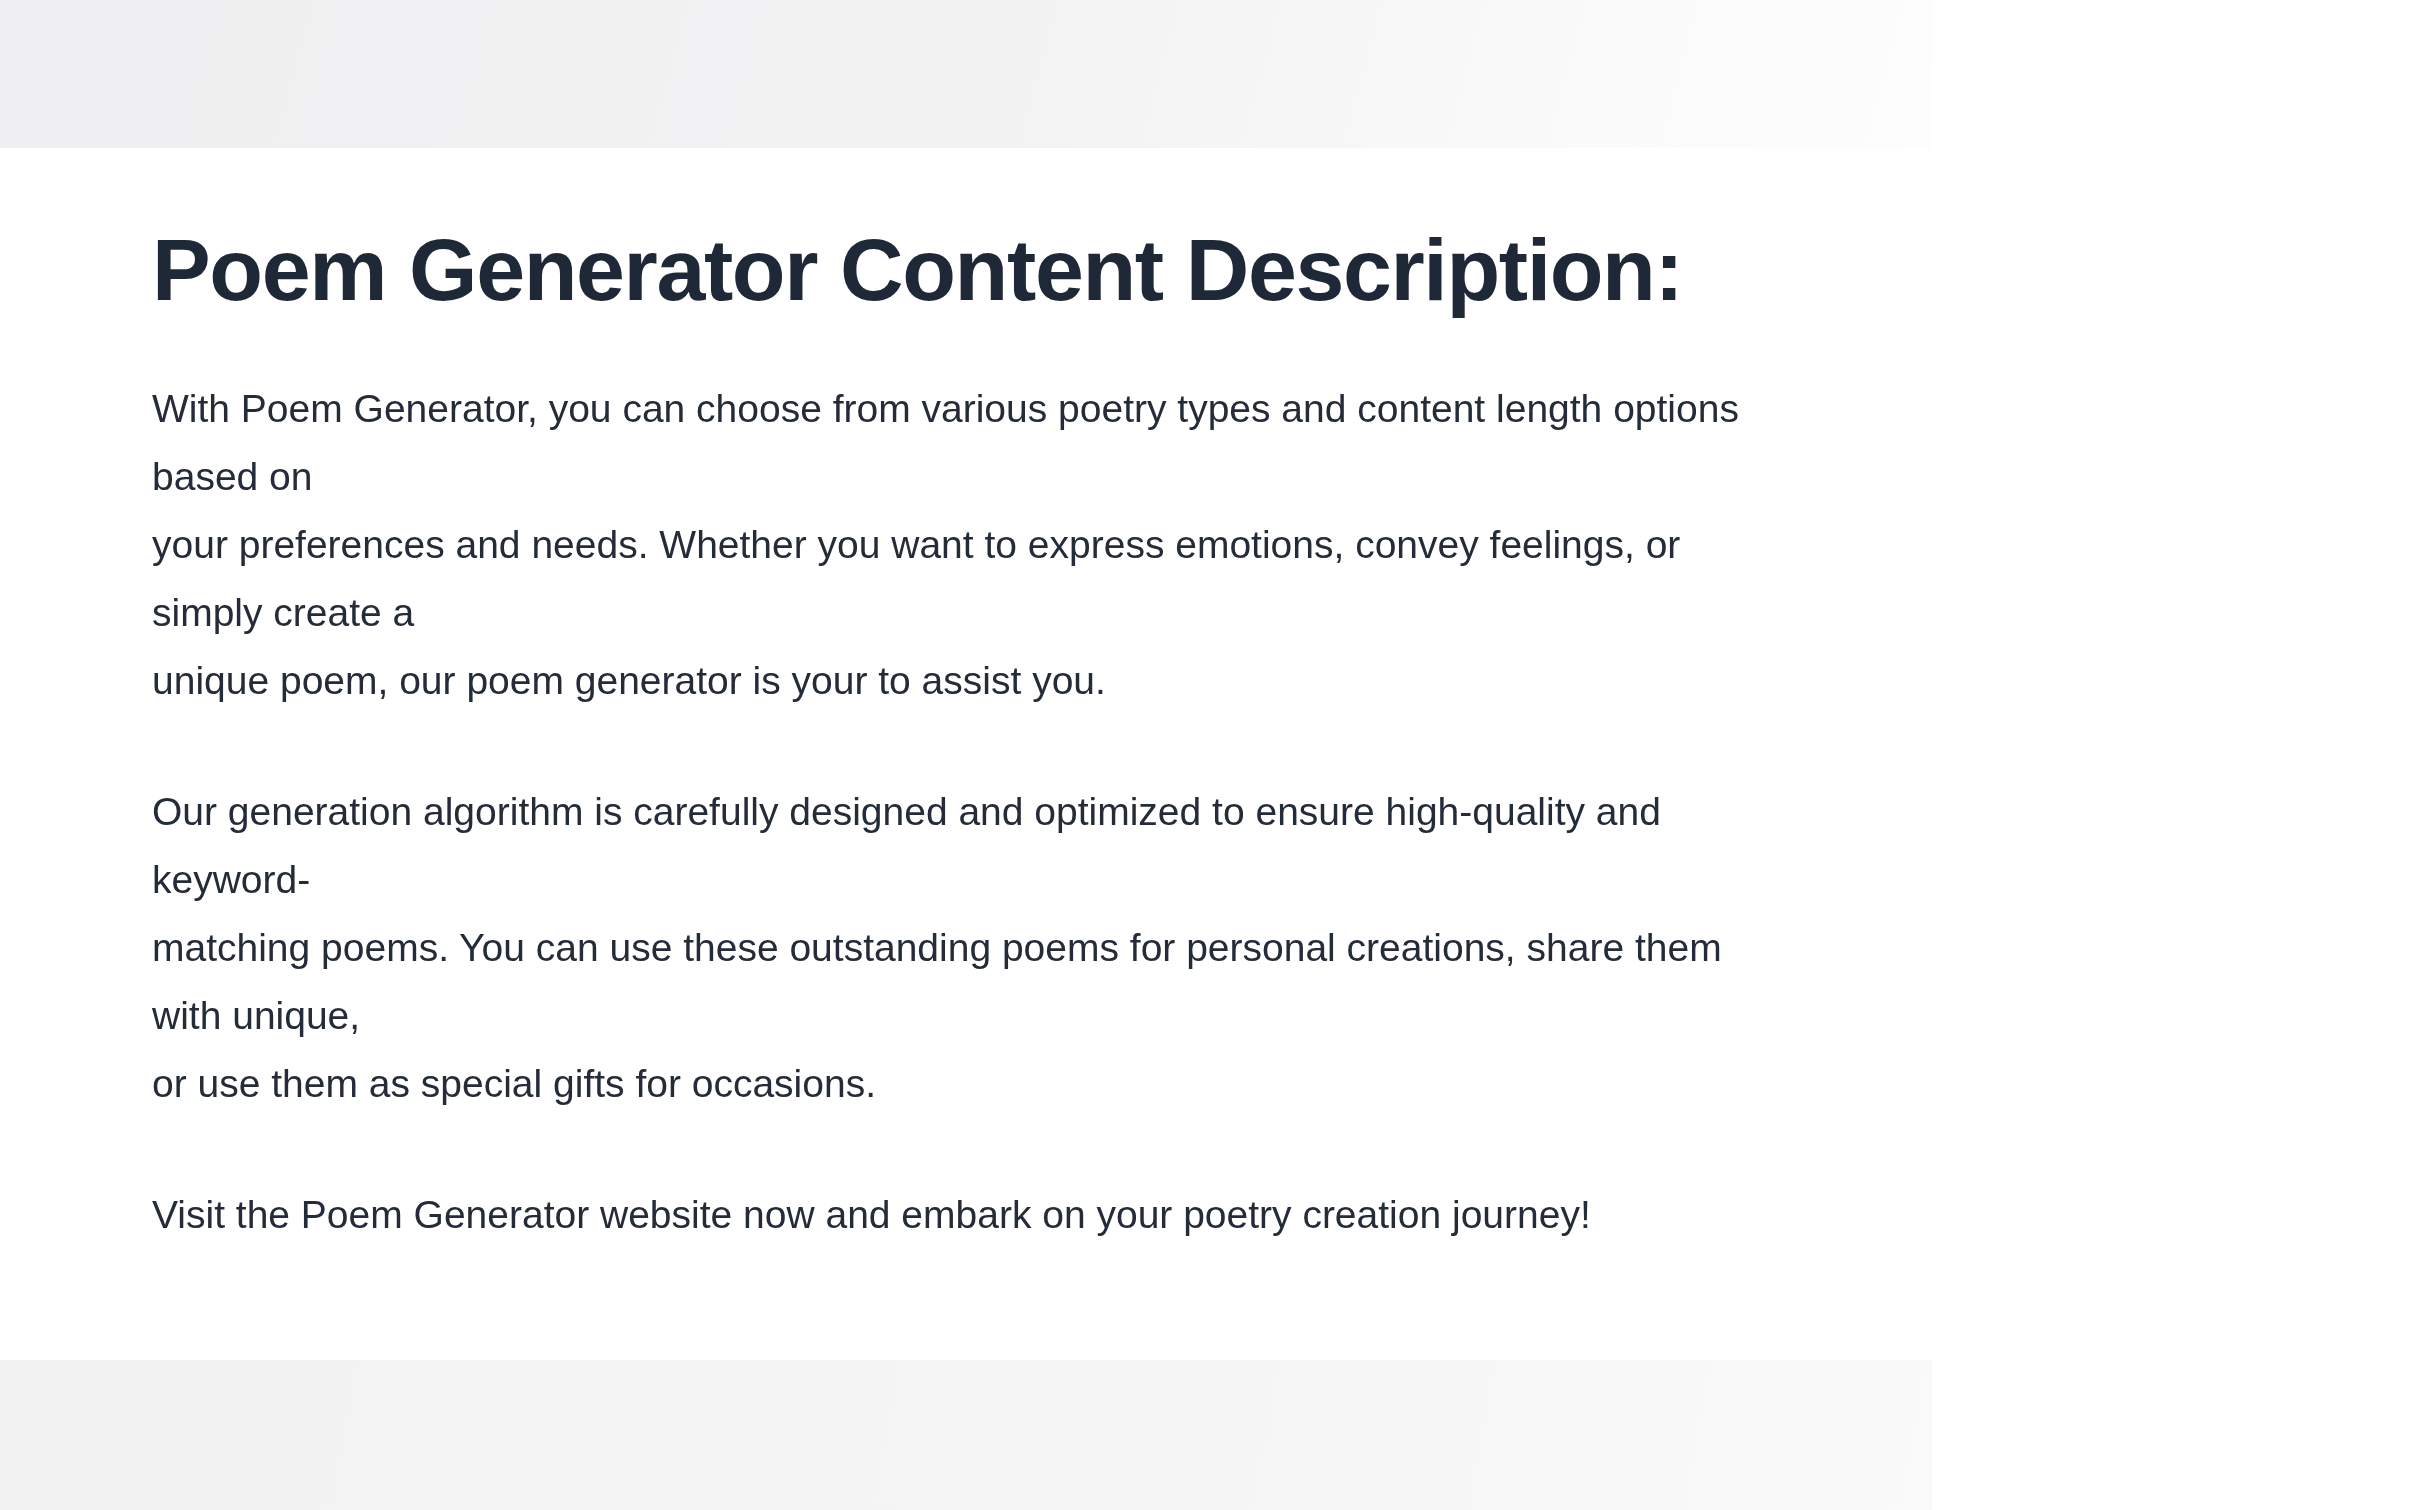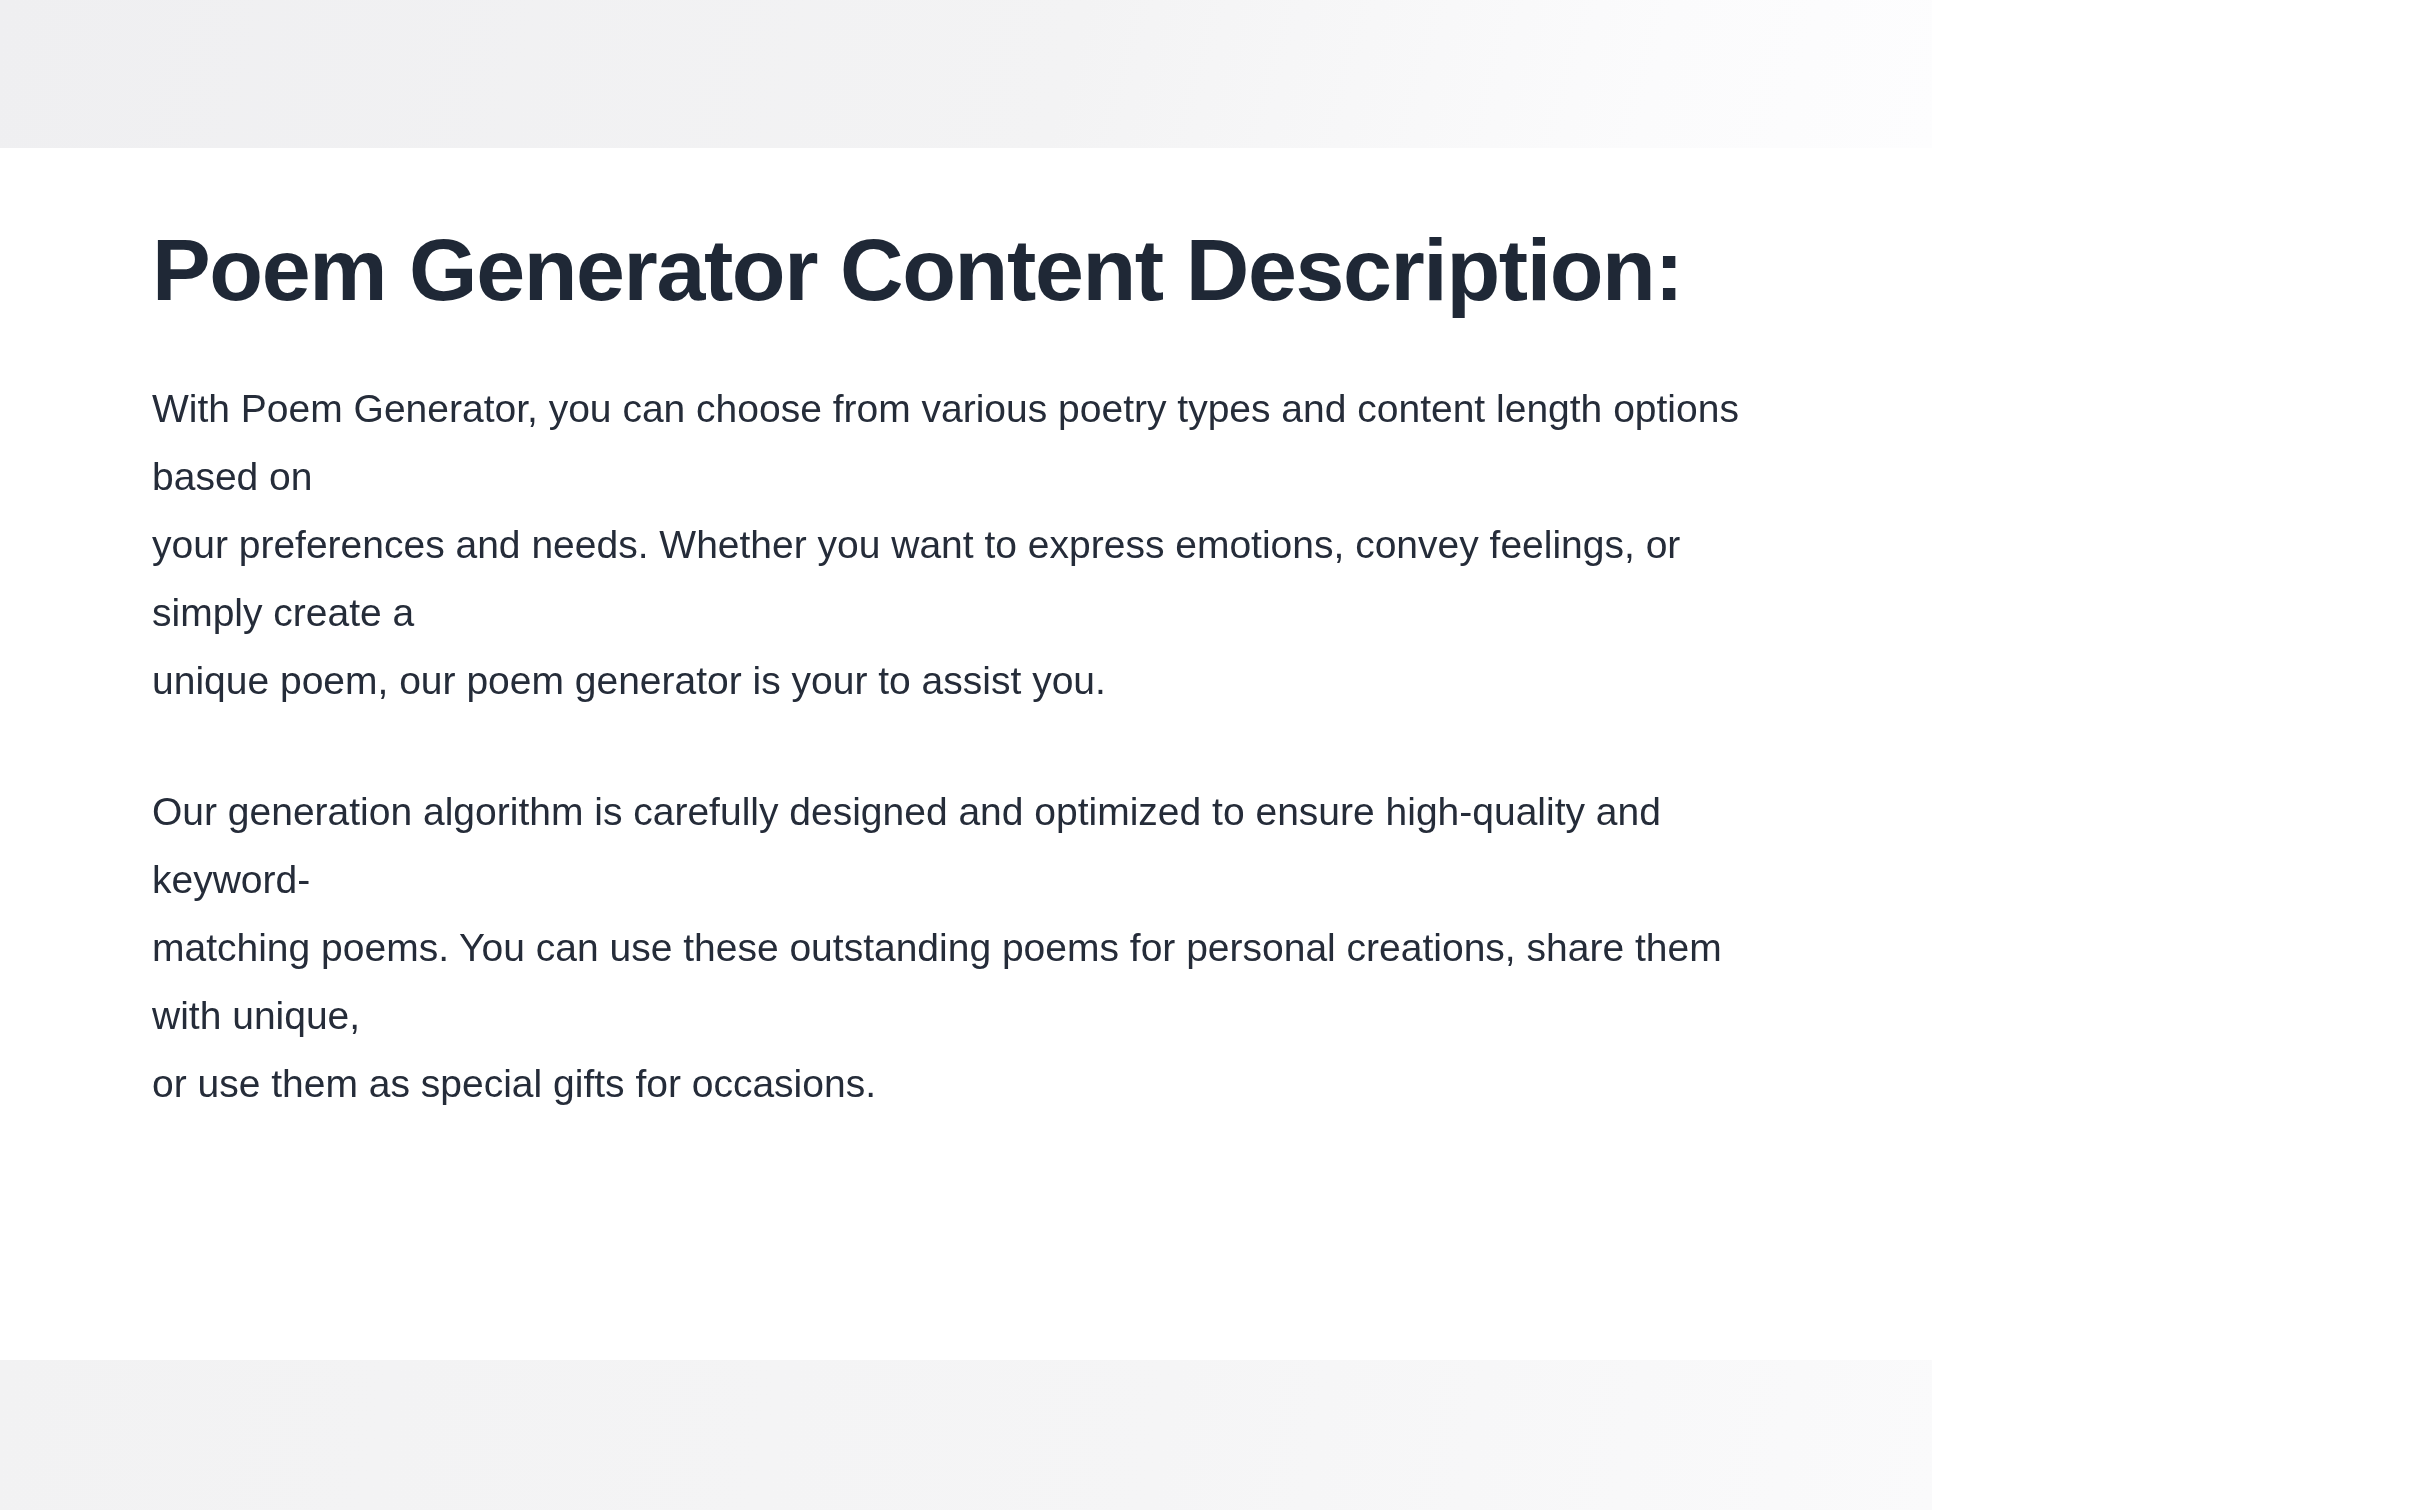--- a/index.html
+++ b/index.html
@@ -68,17 +68,18 @@
 
 
     <p class="para">With Poem Generator, you can choose from various poetry types and content length options based on
 your preferences and needs. Whether you want to express emotions, convey feelings, or simply create a
 unique poem, our poem generator is your to assist you.</p>
 
     <p class="para">Our generation algorithm is carefully designed and optimized to ensure high-quality and keyword-
 matching poems. You can use these outstanding poems for personal creations, share them with unique,
 or use them as special gifts for occasions.</p>
 
+    <p class="para">Visit the Poem Generator website now and embark on your poetry creation journey!</p>
   </div>
 
   <div class="band-bottom"></div>
 </div>
 
 
 </body></html>

